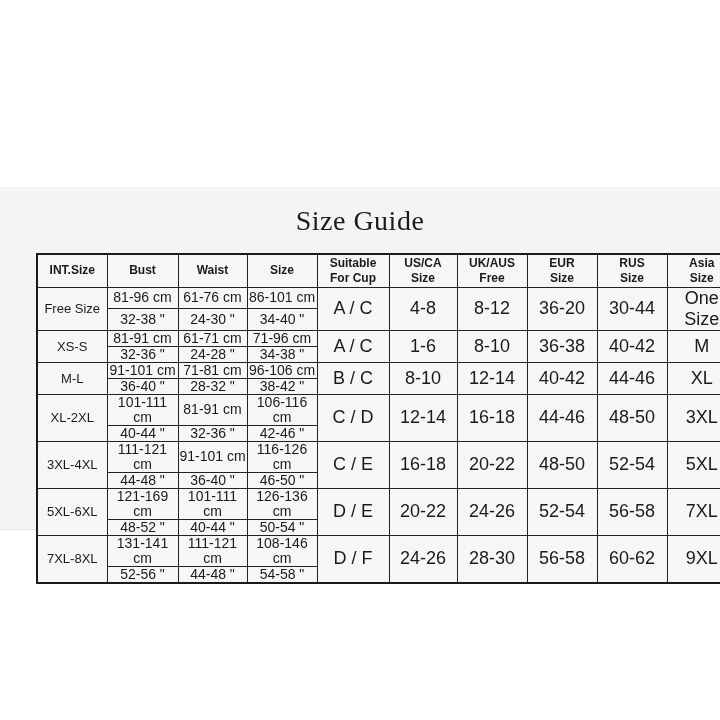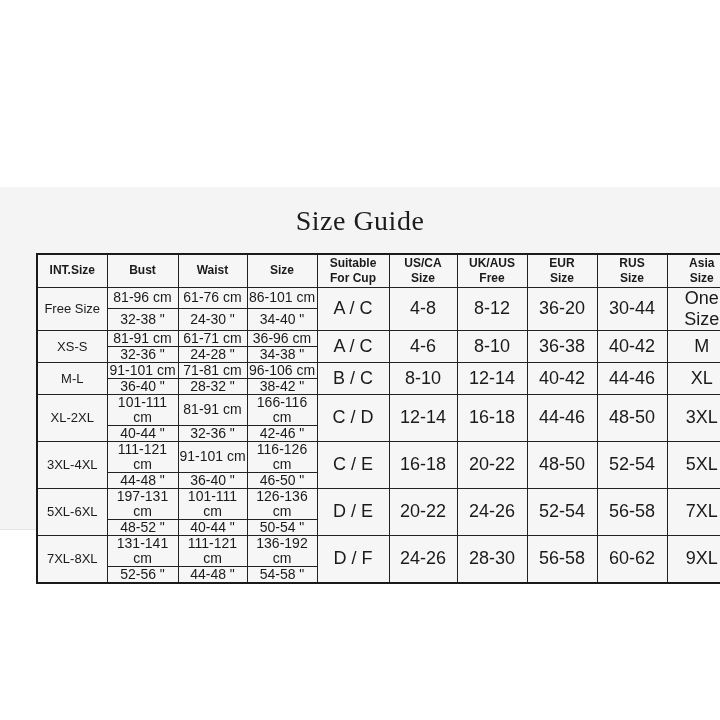--- a/index.html
+++ b/index.html
@@ -130,23 +130,23 @@
       <tr>
         <td class="c-sub">32-38 "</td>
         <td class="c-sub">24-30 "</td>
         <td class="c-sub">34-40 "</td>
       </tr>
 
       <tr>
         <td rowspan="2" class="c-int">XS-S</td>
         <td class="c-sub">81-91 cm</td>
         <td class="c-sub">61-71 cm</td>
-        <td class="c-sub">36-96 cm</td>
+        <td class="c-sub">71-96 cm</td>
         <td rowspan="2" class="c-val">A / C</td>
-        <td rowspan="2" class="c-val">4-6</td>
+        <td rowspan="2" class="c-val">1-6</td>
         <td rowspan="2" class="c-val">8-10</td>
         <td rowspan="2" class="c-val">36-38</td>
         <td rowspan="2" class="c-val">40-42</td>
         <td rowspan="2" class="c-val">M</td>
       </tr>
       <tr>
         <td class="c-sub">32-36 "</td>
         <td class="c-sub">24-28 "</td>
         <td class="c-sub">34-38 "</td>
       </tr>
@@ -166,21 +166,21 @@
       <tr>
         <td class="c-sub">36-40 "</td>
         <td class="c-sub">28-32 "</td>
         <td class="c-sub">38-42 "</td>
       </tr>
 
       <tr>
         <td rowspan="2" class="c-int">XL-2XL</td>
         <td class="c-sub">101-111 cm</td>
         <td class="c-sub">81-91 cm</td>
-        <td class="c-sub">166-116 cm</td>
+        <td class="c-sub">106-116 cm</td>
         <td rowspan="2" class="c-val">C / D</td>
         <td rowspan="2" class="c-val">12-14</td>
         <td rowspan="2" class="c-val">16-18</td>
         <td rowspan="2" class="c-val">44-46</td>
         <td rowspan="2" class="c-val">48-50</td>
         <td rowspan="2" class="c-val">3XL</td>
       </tr>
       <tr>
         <td class="c-sub">40-44 "</td>
         <td class="c-sub">32-36 "</td>
@@ -200,41 +200,41 @@
         <td rowspan="2" class="c-val">5XL</td>
       </tr>
       <tr>
         <td class="c-sub">44-48 "</td>
         <td class="c-sub">36-40 "</td>
         <td class="c-sub">46-50 "</td>
       </tr>
 
       <tr>
         <td rowspan="2" class="c-int">5XL-6XL</td>
-        <td class="c-sub">197-131 cm</td>
+        <td class="c-sub">121-169 cm</td>
         <td class="c-sub">101-111 cm</td>
         <td class="c-sub">126-136 cm</td>
         <td rowspan="2" class="c-val">D / E</td>
         <td rowspan="2" class="c-val">20-22</td>
         <td rowspan="2" class="c-val">24-26</td>
         <td rowspan="2" class="c-val">52-54</td>
         <td rowspan="2" class="c-val">56-58</td>
         <td rowspan="2" class="c-val">7XL</td>
       </tr>
       <tr>
         <td class="c-sub">48-52 "</td>
         <td class="c-sub">40-44 "</td>
         <td class="c-sub">50-54 "</td>
       </tr>
 
       <tr>
         <td rowspan="2" class="c-int">7XL-8XL</td>
         <td class="c-sub">131-141 cm</td>
         <td class="c-sub">111-121 cm</td>
-        <td class="c-sub">136-192 cm</td>
+        <td class="c-sub">108-146 cm</td>
         <td rowspan="2" class="c-val">D / F</td>
         <td rowspan="2" class="c-val">24-26</td>
         <td rowspan="2" class="c-val">28-30</td>
         <td rowspan="2" class="c-val">56-58</td>
         <td rowspan="2" class="c-val">60-62</td>
         <td rowspan="2" class="c-val">9XL</td>
       </tr>
       <tr>
         <td class="c-sub">52-56 "</td>
         <td class="c-sub">44-48 "</td>

